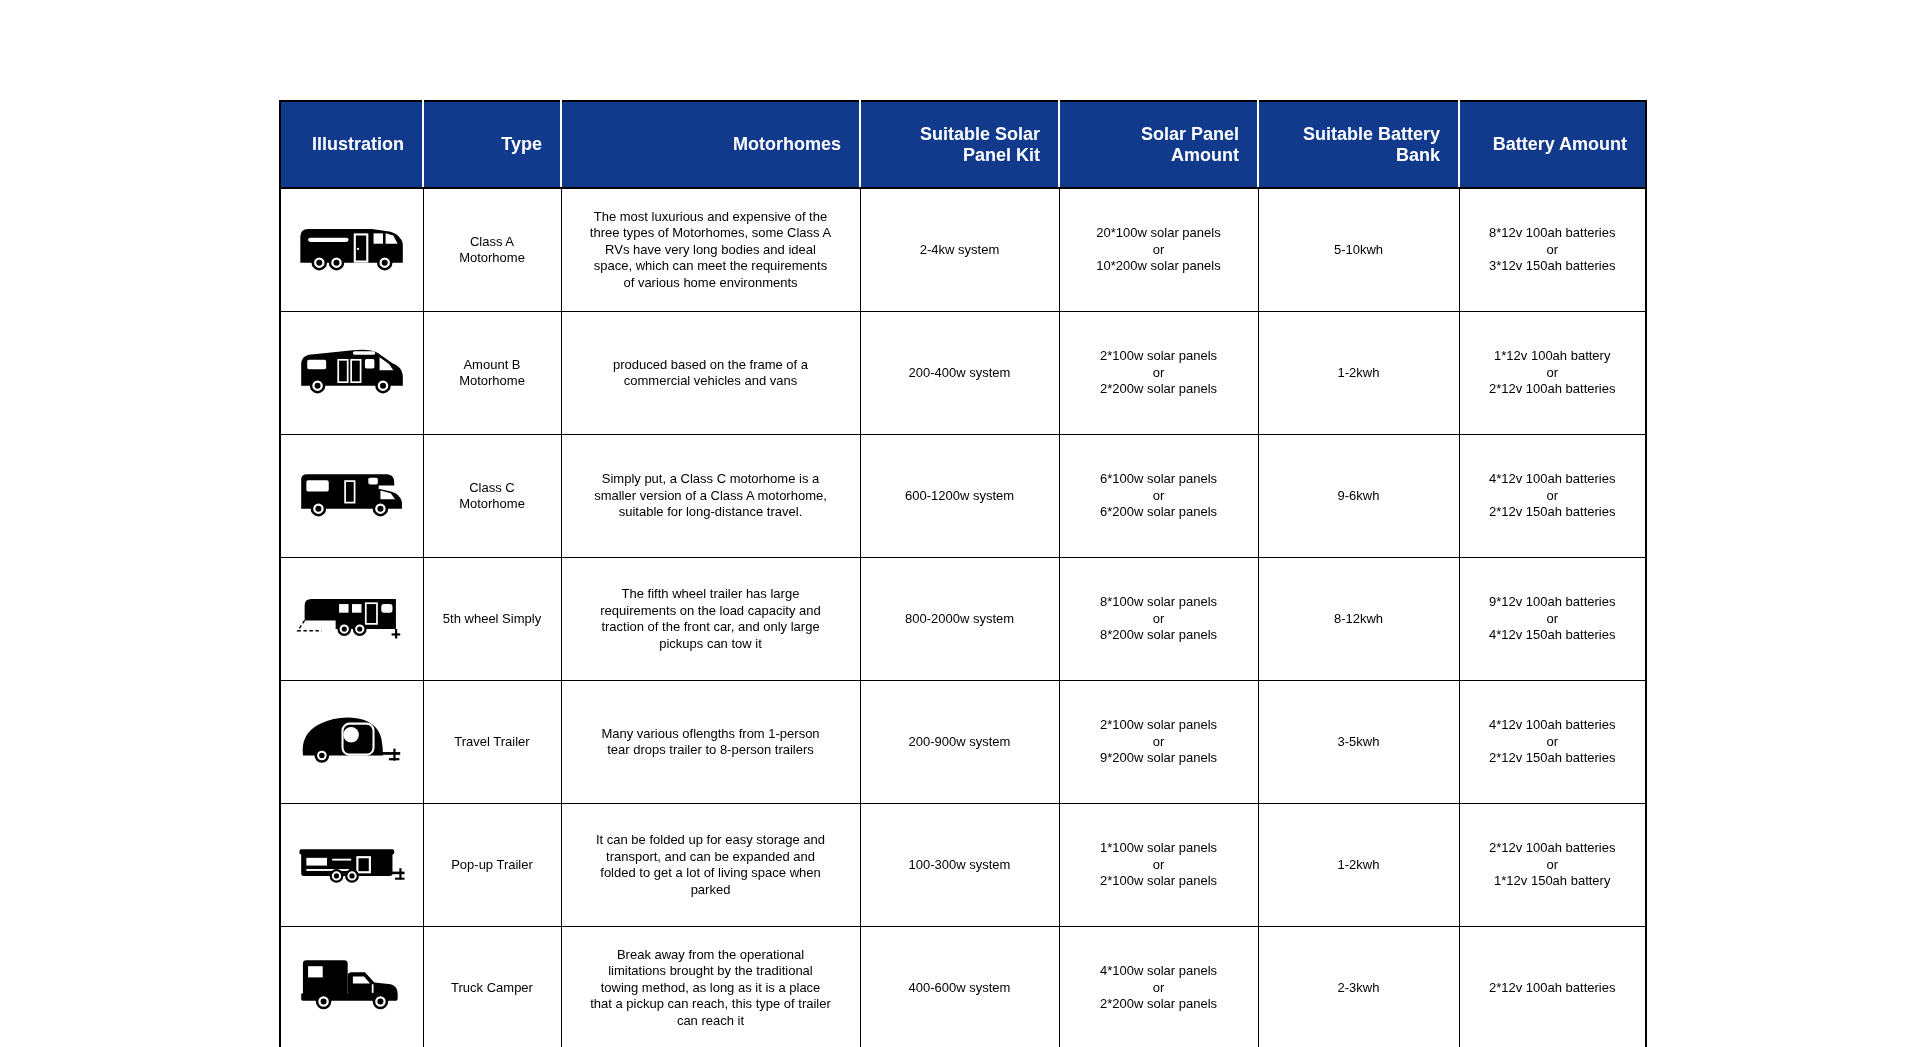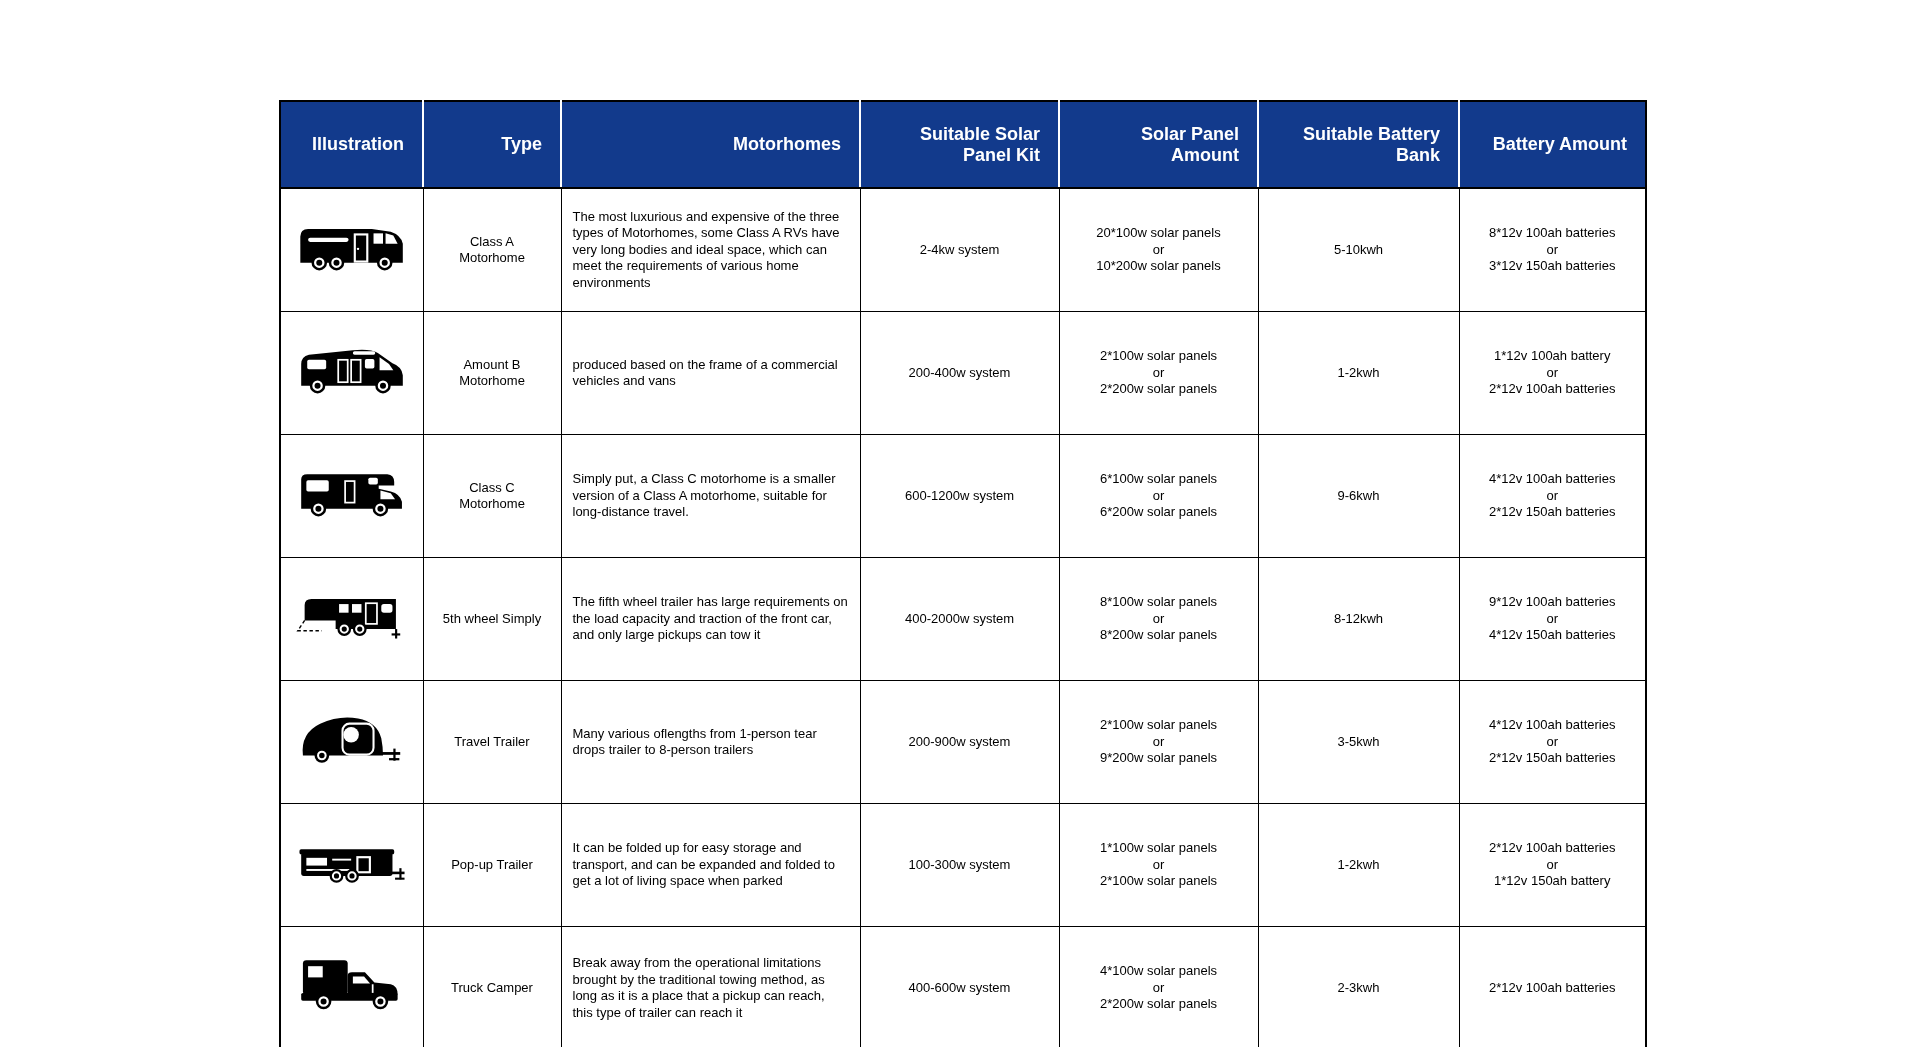--- a/index.html
+++ b/index.html
@@ -12,21 +12,21 @@
   th{
     background:var(--header-bg,#123a8c);color:var(--header-fg,#fff);
     height:85px;font-size:18px;font-weight:bold;text-align:right;
     vertical-align:middle;border-bottom:2px solid #000;padding:0 18px;
   }
   th + th{border-left:2px solid #fff;}
   td{
     border:1px solid #000;height:122px;vertical-align:middle;text-align:center;
     font-size:13px;line-height:16.5px;padding:0 6px;background:#fff;
   }
-  td.desc-cell{text-align:left;padding:0 11px;}
+  td.desc-cell{text-align:center;padding:0 27px;}
   .icon-box{display:inline-block;line-height:0;}
   .cell-line{display:block;}
 </style>
 </head>
 <body style="background: rgb(255, 255, 255);">
 
 <div class="table-wrap">
   <table id="rv-table">
     <colgroup id="rv-colgroup">
         <col style="width: 143px;">
@@ -161,21 +161,21 @@
                 <circle cx="56" cy="50" r="4.2" fill="none" stroke="#fff" stroke-width="2.4"></circle>
                 <circle cx="74" cy="50" r="8" fill="#000"></circle>
                 <circle cx="74" cy="50" r="4.2" fill="none" stroke="#fff" stroke-width="2.4"></circle>
                 <rect x="115" y="50" width="2.5" height="11" fill="#000"></rect>
                 <rect x="111" y="55" width="10" height="2.5" fill="#000"></rect>
               </svg></span></td>
           <td>
             <span class="cell-line">5th wheel Simply</span>
           </td>
           <td class="desc-cell">The fifth wheel trailer has large requirements on the load capacity and traction of the front car, and only large pickups can tow it</td>
-          <td>400-2000w system</td>
+          <td>800-2000w system</td>
           <td>
             <span class="cell-line">8*100w solar panels</span>
             <span class="cell-line">or</span>
             <span class="cell-line">8*200w solar panels</span>
           </td>
           <td>8-12kwh</td>
           <td>
             <span class="cell-line">9*12v 100ah batteries</span>
             <span class="cell-line">or</span>
             <span class="cell-line">4*12v 150ah batteries</span>

